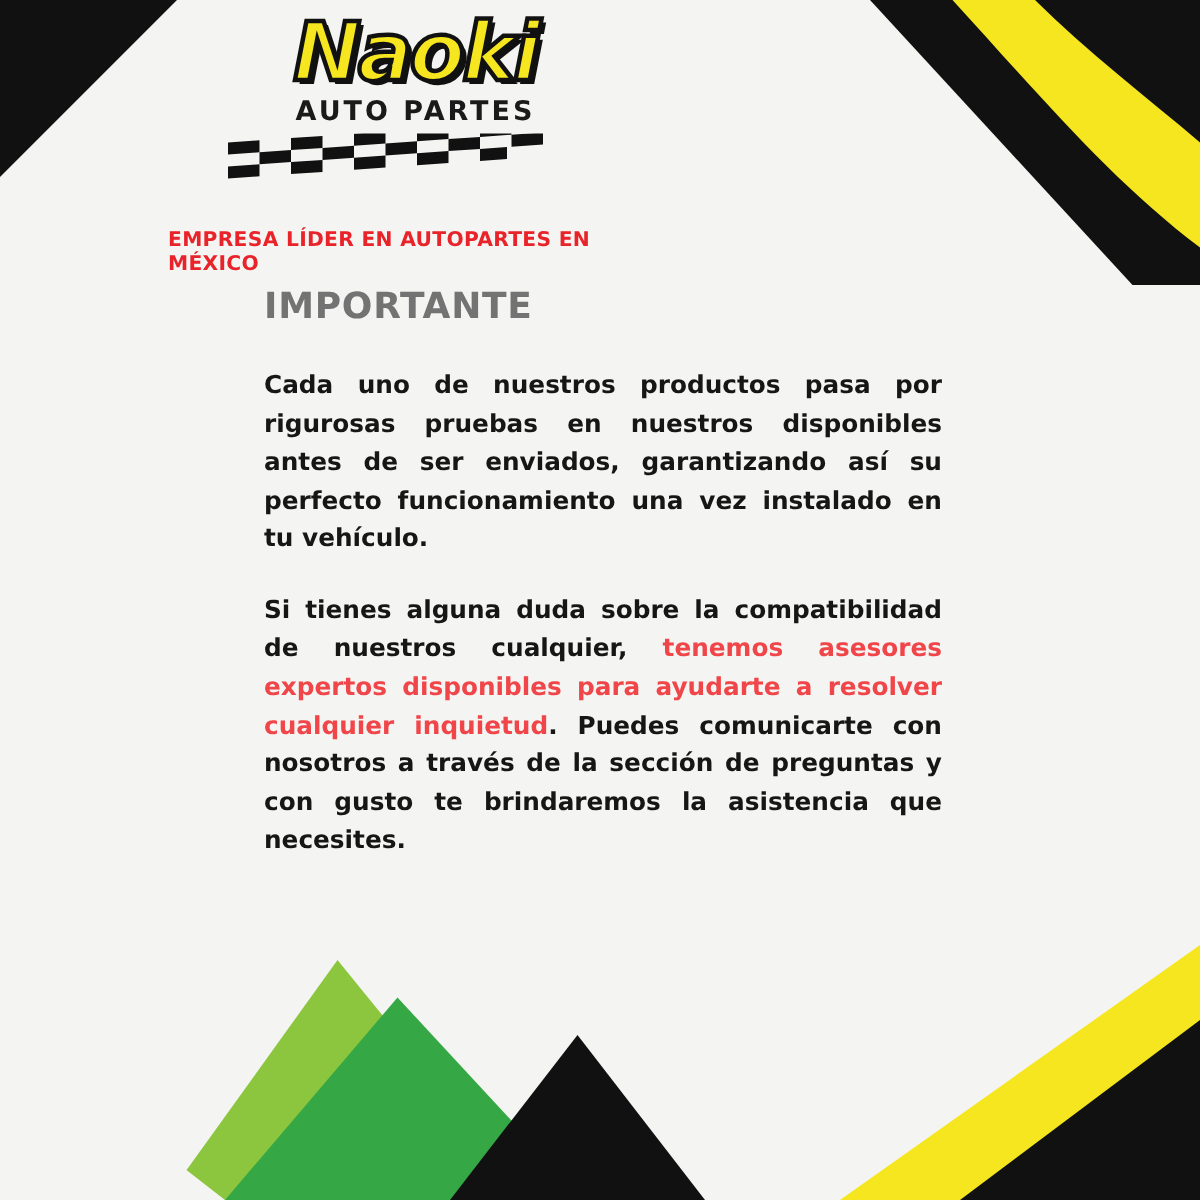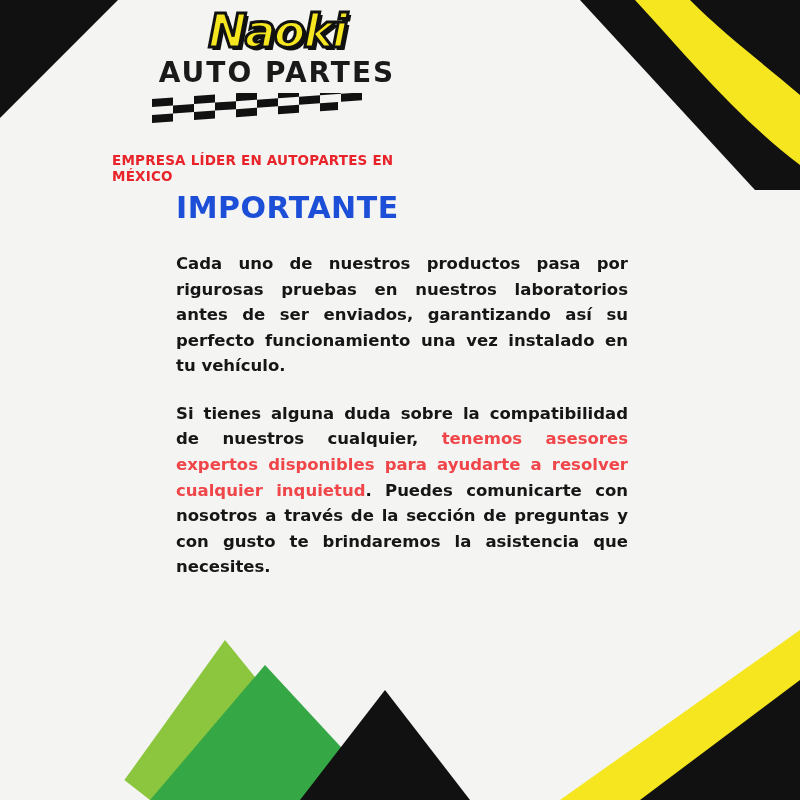--- a/index.html
+++ b/index.html
@@ -48,34 +48,34 @@
   
   .logo-block {
     position: absolute;
     top: 8px;
     left: 112px;
     width: 330px;
     text-align: center;
   }
   .logo-word {
     font-family: "DejaVu Sans", sans-serif;
-    font-size: 46px;
+    font-size: 54px;
     font-weight: bold;
     font-style: italic;
     letter-spacing: -2px;
     color: #f5e620;
     -webkit-text-stroke: 3px #111111;
     text-shadow: 3px 3px 0 #111111;
     line-height: 1.0;
     margin: 0;
     padding: 0;
   }
   .logo-sub {
     font-family: "DejaVu Sans", sans-serif;
-    font-size: 28px;
+    font-size: 18px;
     font-weight: bold;
     letter-spacing: 2px;
     color: #1a1a1a;
     margin: 2px 0 0 0;
   }
   .checker {
     margin: 4px auto 0 auto;
     width: 250px;
     height: 34px;
   }
@@ -92,23 +92,23 @@
   }
 
   
   .content {
     position: absolute;
     top: 190px;
     left: 176px;
     width: 452px;
   }
   .title {
-    font-size: 30px;
+    font-size: 24px;
     font-weight: bold;
-    color: #1d4ed8;
+    color: #737373;
     letter-spacing: 0.5px;
     margin: 0 0 26px 0;
   }
   p.para {
     font-size: 16.5px;
     font-weight: bold;
     color: #161616;
     line-height: 1.55;
     text-align: justify;
     margin: 0 0 22px 0;
@@ -166,21 +166,21 @@
       </g>
     </svg>
   </div>
 
   <div class="tagline">EMPRESA LÍDER  EN AUTOPARTES EN MÉXICO</div>
 
   <div class="content">
     <div class="title">IMPORTANTE</div>
 
     <p class="para">
-      <span>Cada uno de nuestros productos pasa por rigurosas pruebas en nuestros laboratorios antes de ser enviados, garantizando así su perfecto funcionamiento una vez instalado en tu vehículo.</span>
+      <span>Cada uno de nuestros productos pasa por rigurosas pruebas en nuestros disponibles antes de ser enviados, garantizando así su perfecto funcionamiento una vez instalado en tu vehículo.</span>
     </p>
 
     <p class="para">
       <span>Si tienes alguna duda sobre la compatibilidad de nuestros cualquier, </span><span class="hl">tenemos asesores expertos disponibles para ayudarte a resolver cualquier inquietud</span><span>. Puedes comunicarte con nosotros a través de la sección de preguntas y con gusto te brindaremos la asistencia que necesites.</span>
     </p>
 
   </div>
 
 </div>
 

